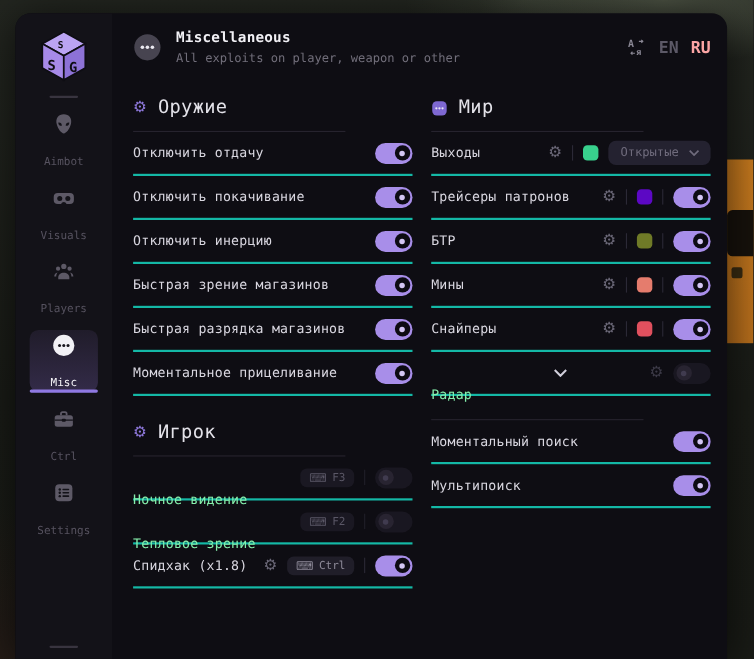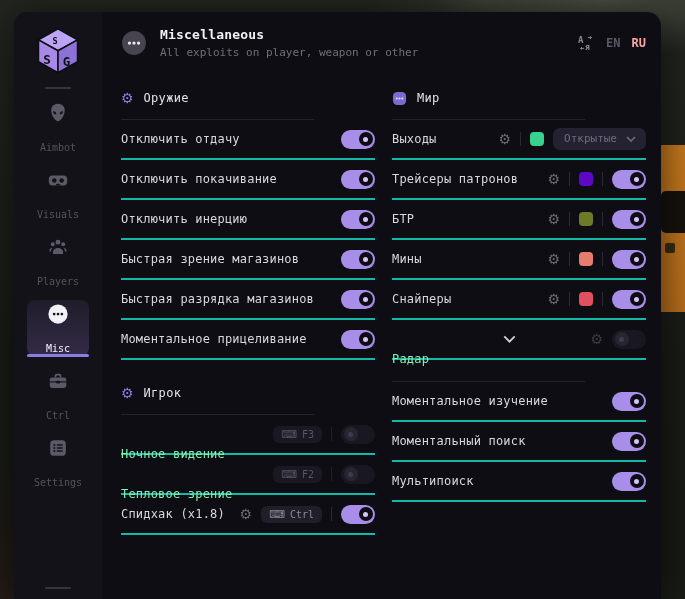--- a/index.html
+++ b/index.html
@@ -46,30 +46,30 @@
 
   
   .main { flex:1; display:flex; flex-direction:column; padding:15px 15px 0 10px; min-width:0; }
   .main-header { display:flex; align-items:center; padding-left:9px; }
   .hdr-circle { width:26px; height:26px; flex-shrink:0; }
   .hdr-text { margin-left:13px; }
   .hdr-title { font-size:13px; font-weight:bold; color:#f1f0f5; letter-spacing:.2px; }
   .hdr-sub { font-size:11px; color:#716e7a; margin-top:4px; }
   .hdr-right { margin-left:auto; display:flex; align-items:center; gap:11px; }
   .translate-icon { width:18px; height:18px; color:#8a8794; }
-  .lang { font-size:12px; font-weight:bold; cursor:pointer; }
+  .lang { font-size:15px; font-weight:bold; cursor:pointer; }
   .lang.en { color:#5c5967; }
   .lang.ru { color:#fca5a5; }
 
   .content { display:grid; grid-template-columns:1fr 1fr; column-gap:17px;
     padding:27px 0 0 9px; }
 
   .section.second { margin-top:21px; }
   .section-head { display:flex; align-items:center; gap:10px; height:24px; }
-  .sec-title { font-size:12px; color:#e3e2e9; letter-spacing:.3px; }
+  .sec-title { font-size:17px; color:#e3e2e9; letter-spacing:.3px; }
   .gear { font-family:"DejaVu Sans",sans-serif; font-size:15px; line-height:1; color:#6b6878; }
   .gear.purple { color:#8f79dd; font-size:14px; }
   .gear.row-gear { font-size:14px; cursor:pointer; }
   .gear.dimmed { color:#3c3a47; }
   .sec-icon-svg { width:15px; height:15px; display:block; }
   .sec-divider { height:1px; background:#26232e; width:76%; margin-top:9px; }
 
   .row { height:40px; display:flex; align-items:center; border-bottom:2px solid #14b8a6;
     font-size:12px; color:#d9d7e0; }
   .row .label { white-space:nowrap; overflow:hidden; text-overflow:ellipsis; letter-spacing:.2px; }
@@ -428,28 +428,20 @@
                   <div class="knob"></div>
                 </div>
             </div>
           </div>
         </div>
 
         <div class="section second">
           <div class="sec-divider"></div>
 
           <div class="row">
-            <span class="label">Моментальное изучение</span>
-            <div class="controls">
-                <div class="toggle on">
-                  <div class="knob"></div>
-                </div>
-              </div>
-          </div>
-          <div class="row">
             <span class="label">Моментальный поиск</span>
             <div class="controls">
                 <div class="toggle on">
                   <div class="knob"></div>
                 </div>
               </div>
           </div>
           <div class="row">
             <span class="label">Мультипоиск</span>
             <div class="controls">

